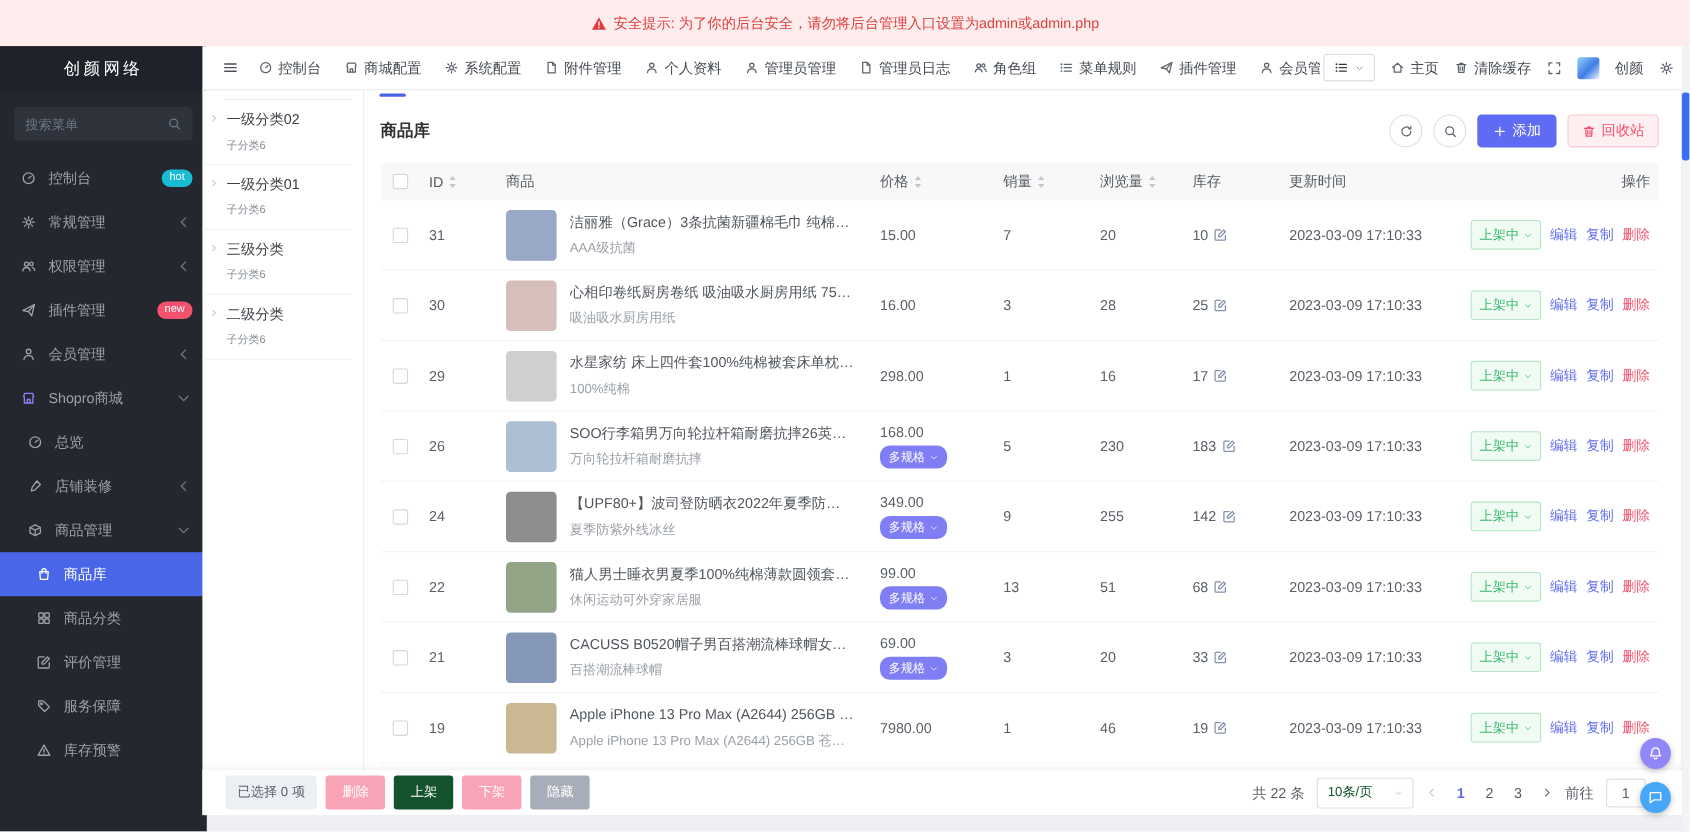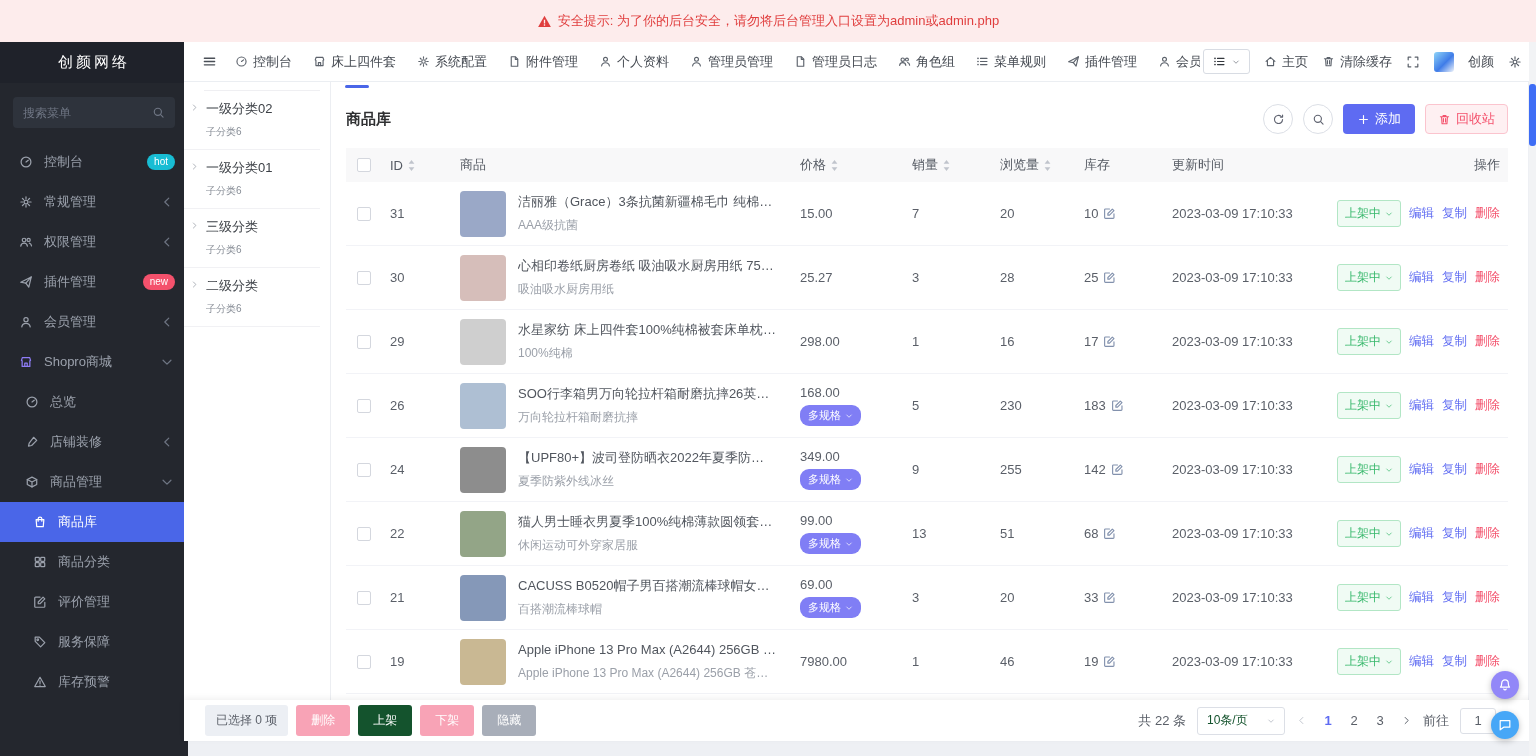--- a/index.html
+++ b/index.html
@@ -328,21 +328,21 @@
         </span>
         <span>控制台</span>
       </div>
       <div class="nav-tab">
         <span class="icon">
           <svg viewBox="0 0 16 16" width="1em" height="1em" fill="none" stroke="currentColor" stroke-width="1.4" stroke-linecap="round" stroke-linejoin="round">
             <path d="M2.8 6.2l1-3.2h8.4l1 3.2M3.6 6.5V13h8.8V6.5"></path>
             <path d="M6.6 13V9.4h2.8V13"></path>
           </svg>
         </span>
-        <span>床上四件套</span>
+        <span>商城配置</span>
       </div>
       <div class="nav-tab">
         <span class="icon">
           <svg viewBox="0 0 16 16" width="1em" height="1em" fill="none" stroke="currentColor" stroke-width="1.4" stroke-linecap="round" stroke-linejoin="round">
             <circle cx="8" cy="8" r="2.2"></circle>
             <path d="M8 2.2v1.9M8 11.9v1.9M2.2 8h1.9M11.9 8h1.9M3.9 3.9l1.3 1.3M10.8 10.8l1.3 1.3M12.1 3.9l-1.3 1.3M5.2 10.8l-1.3 1.3"></path>
           </svg>
         </span>
         <span>系统配置</span>
       </div>
@@ -655,21 +655,21 @@
           </div>
   <div class="cell w-id">30</div>
   <div class="cell w-goods goods">
             <div class="gimg" style="background:#d6beba"></div>
             <div class="ginfo">
               <div class="gtitle">心相印卷纸厨房卷纸 吸油吸水厨房用纸 75节2卷纸巾 ...</div>
               <div class="gsub">吸油吸水厨房用纸</div>
             </div>
           </div>
   <div class="cell w-price pricecell">
-            <span>25.27</span>
+            <span>16.00</span>
           </div>
   <div class="cell w-sales">3</div>
   <div class="cell w-views">28</div>
   <div class="cell w-stock stockcell">
             <span>25</span>
             <span class="icon stock-edit">
               <svg viewBox="0 0 16 16" width="1em" height="1em" fill="none" stroke="currentColor" stroke-width="1.4" stroke-linecap="round" stroke-linejoin="round">
                 <path d="M13.5 8.5V13a1 1 0 0 1-1 1H3a1 1 0 0 1-1-1V3.5a1 1 0 0 1 1-1H8"></path>
                 <path d="M11.5 2.5l2 2-5.5 5.5H6v-2z"></path>
               </svg>

